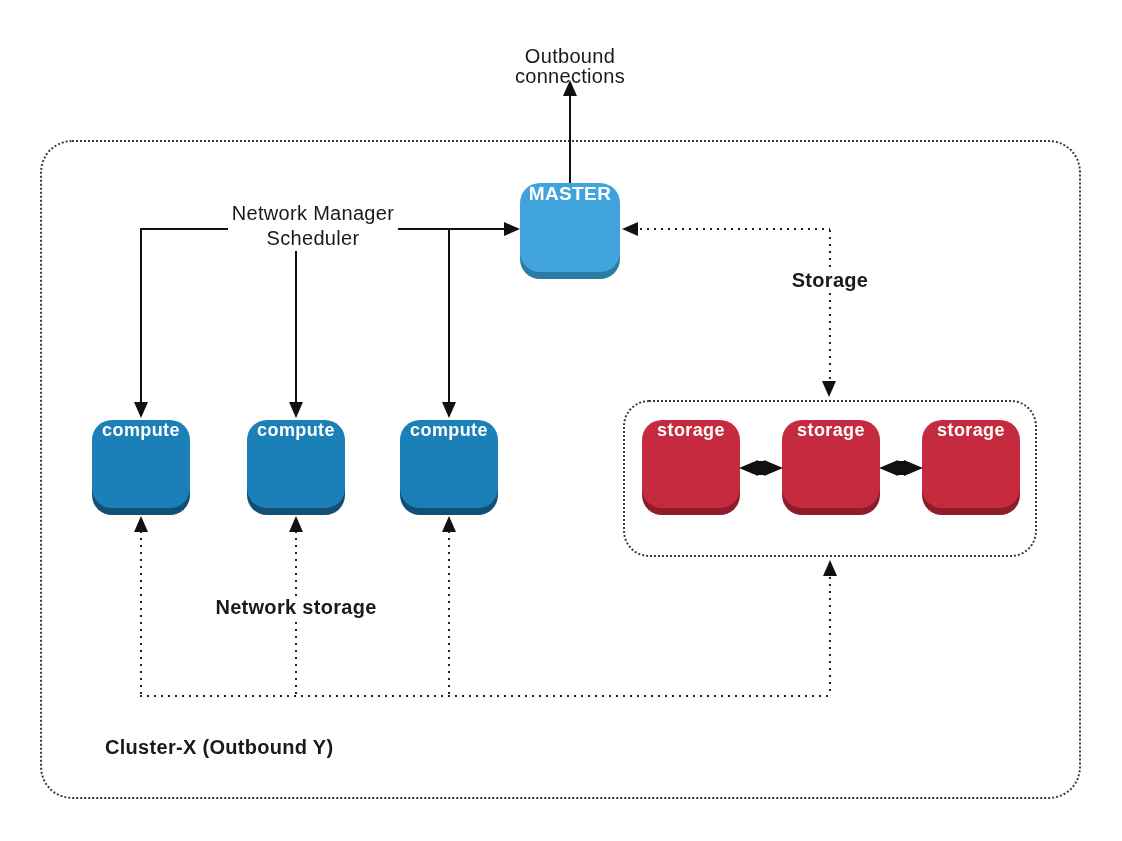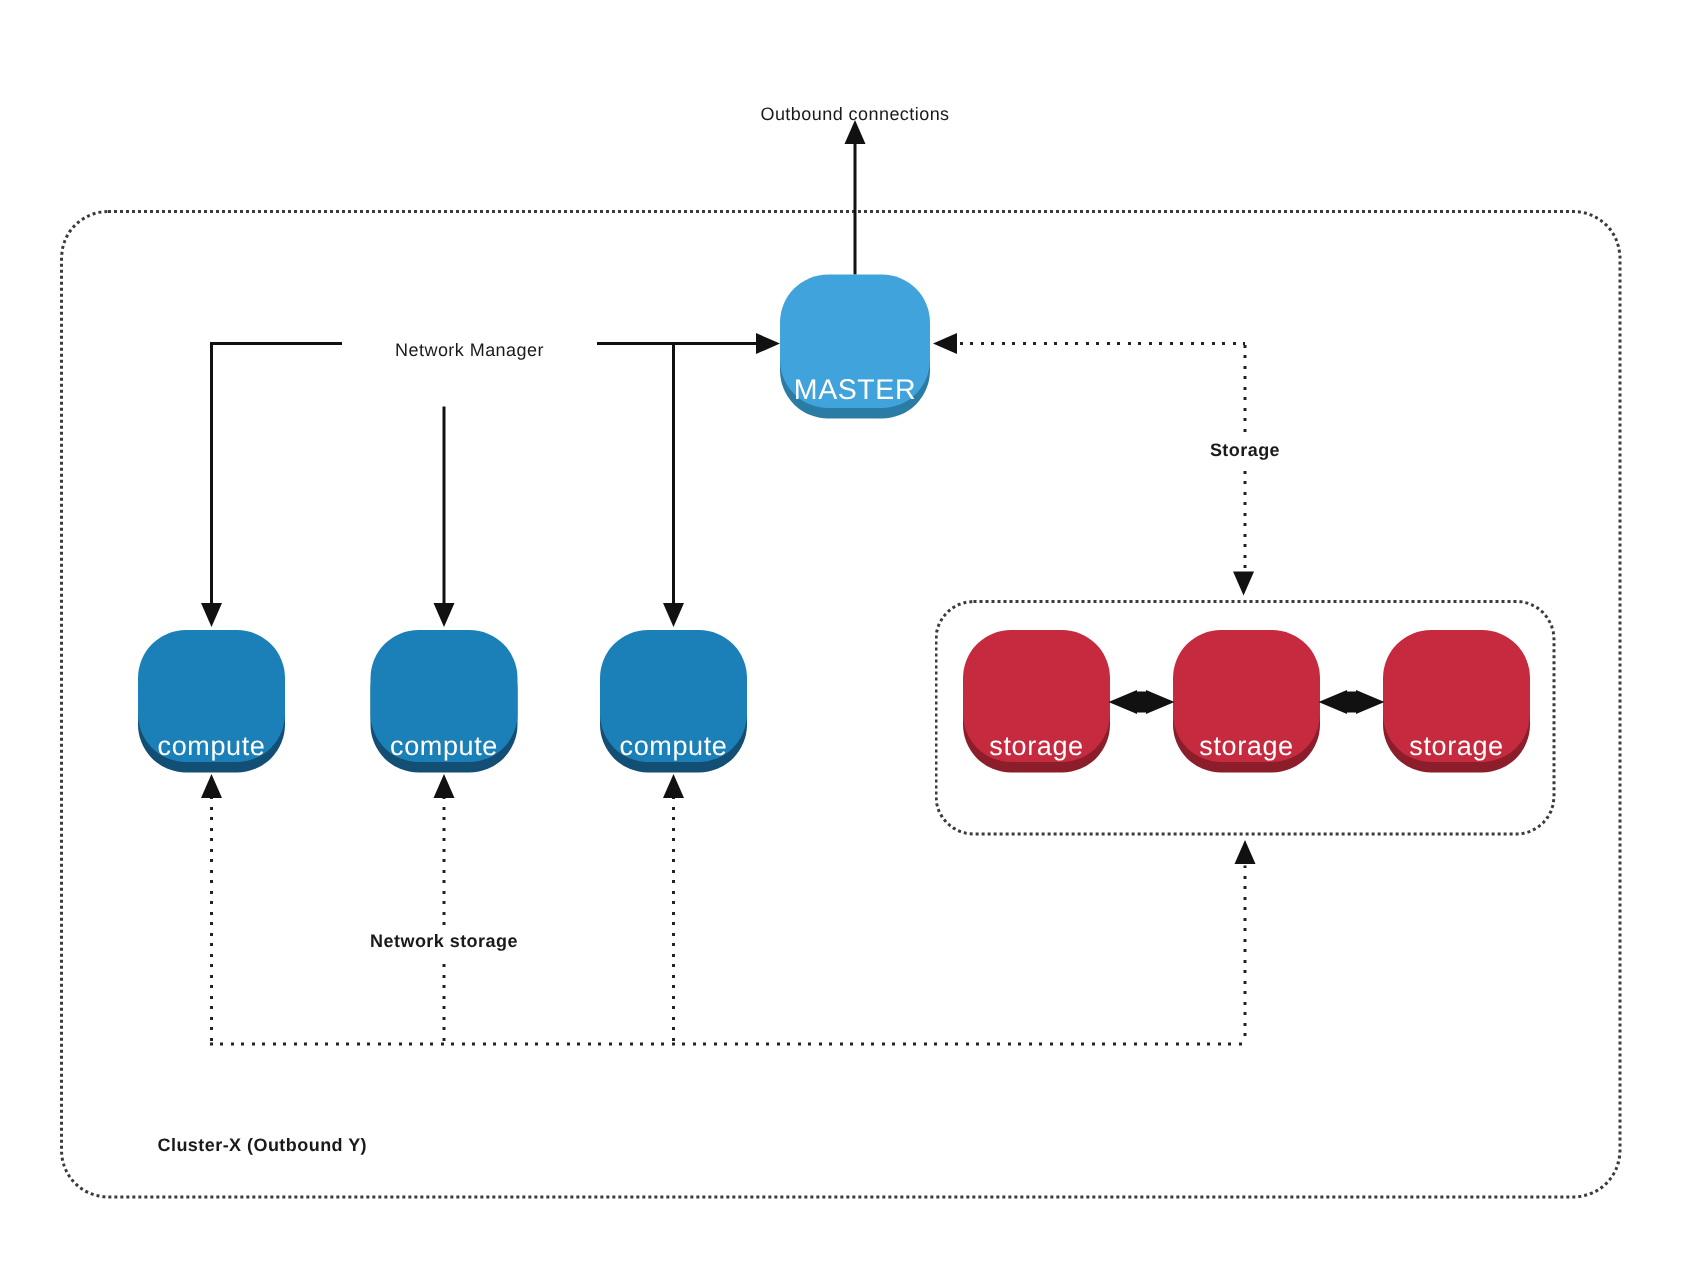--- a/index.html
+++ b/index.html
@@ -5,22 +5,22 @@
   html,body{margin:0;padding:0;background:#fff;}
   body{font-family:"Liberation Sans","DejaVu Sans",sans-serif;}
   .canvas{position:relative;width:1122px;height:841px;background:#fff;overflow:hidden;}
 
   
   .boundary{position:absolute;border:2px dotted #3b3b3b;box-sizing:border-box;background:transparent;}
   .cluster-boundary{left:40px;top:140px;width:1041px;height:659px;border-radius:32px;}
   .storage-boundary{left:623px;top:400px;width:414px;height:157px;border-radius:26px;z-index:1;}
 
   
-  .node{position:absolute;width:98px;height:88px;border-radius:32px;color:#fff;font-weight:normal;
-        font-size:18px;letter-spacing:.4px;display:flex;align-items:flex-end;justify-content:center;z-index:3;}
+  .node{position:absolute;width:98px;height:88px;border-radius:20px;color:#fff;font-weight:bold;
+        font-size:18px;letter-spacing:.4px;display:flex;align-items:flex-start;justify-content:center;z-index:3;}
   .node.master{left:520px;top:183px;width:100px;height:89px;font-size:19px;}
   .node.c1{left:92px;top:420px;} .node.c2{left:247px;top:420px;} .node.c3{left:400px;top:420px;}
   .node.s1{left:642px;top:420px;} .node.s2{left:782px;top:420px;} .node.s3{left:922px;top:420px;}
 
   
   .hline{position:absolute;height:2px;background:#111;z-index:1;}
   .vline{position:absolute;width:2px;background:#111;z-index:1;}
   .hdot{position:absolute;height:2px;z-index:1;
         background-image:repeating-linear-gradient(to right,#222 0 2px,transparent 2px 7px);}
   .vdot{position:absolute;width:2px;z-index:1;
@@ -35,21 +35,21 @@
 
   
   .dbl{position:absolute;width:44px;height:16px;z-index:3;}
   .dbl .l{position:absolute;left:0;top:0;width:0;height:0;
           border-top:8px solid transparent;border-bottom:8px solid transparent;border-right:19px solid #111;}
   .dbl .r{position:absolute;right:0;top:0;width:0;height:0;
           border-top:8px solid transparent;border-bottom:8px solid transparent;border-left:19px solid #111;}
   .dbl .m{position:absolute;left:19px;top:1px;width:6px;height:14px;background:#111;}
 
   
-  .lbl{position:absolute;color:#1a1a1a;font-size:12px;text-align:center;z-index:4;letter-spacing:.3px;margin-top:20px;}
+  .lbl{position:absolute;color:#1a1a1a;font-size:20px;text-align:center;z-index:4;letter-spacing:.3px;}
   .lbl.bold{font-weight:bold;}
   .lbl.bgwhite{background:#fff;}
   .outbound-label{left:470px;top:46px;width:200px;height:20px;line-height:20px;}
   .rm-label{left:228px;top:201px;width:170px;height:50px;line-height:25px;}
   .storage-label{left:788px;top:270px;width:84px;height:20px;line-height:20px;}
   .network-label{left:212px;top:597px;width:168px;height:21px;line-height:21px;}
   .cluster-label{left:105px;top:736px;width:260px;text-align:left;}
 </style>
 </head>
 <body>
@@ -70,20 +70,21 @@
   <div class="tri right" style="left:504px;top:222px;"></div>
   <div class="vline" style="left:140px;top:228px;height:174px;"></div>
   <div class="vline" style="left:295px;top:230px;height:172px;"></div>
   <div class="vline" style="left:448px;top:230px;height:172px;"></div>
   <div class="tri down" style="left:134px;top:402px;"></div>
   <div class="tri down" style="left:289px;top:402px;"></div>
   <div class="tri down" style="left:442px;top:402px;"></div>
 
   <div class="lbl bgwhite rm-label">
     <div>Network Manager</div>
+    <div>Scheduler</div>
   </div>
 
   <div class="node c1" style="background: rgb(28, 128, 184); box-shadow: rgb(19, 78, 116) 0px 7px 0px 0px;">
     <span>compute</span>
   </div>
   <div class="node c2" style="background: rgb(28, 128, 184); box-shadow: rgb(19, 78, 116) 0px 7px 0px 0px;">
     <span>compute</span>
   </div>
   <div class="node c3" style="background: rgb(28, 128, 184); box-shadow: rgb(19, 78, 116) 0px 7px 0px 0px;">
     <span>compute</span>

